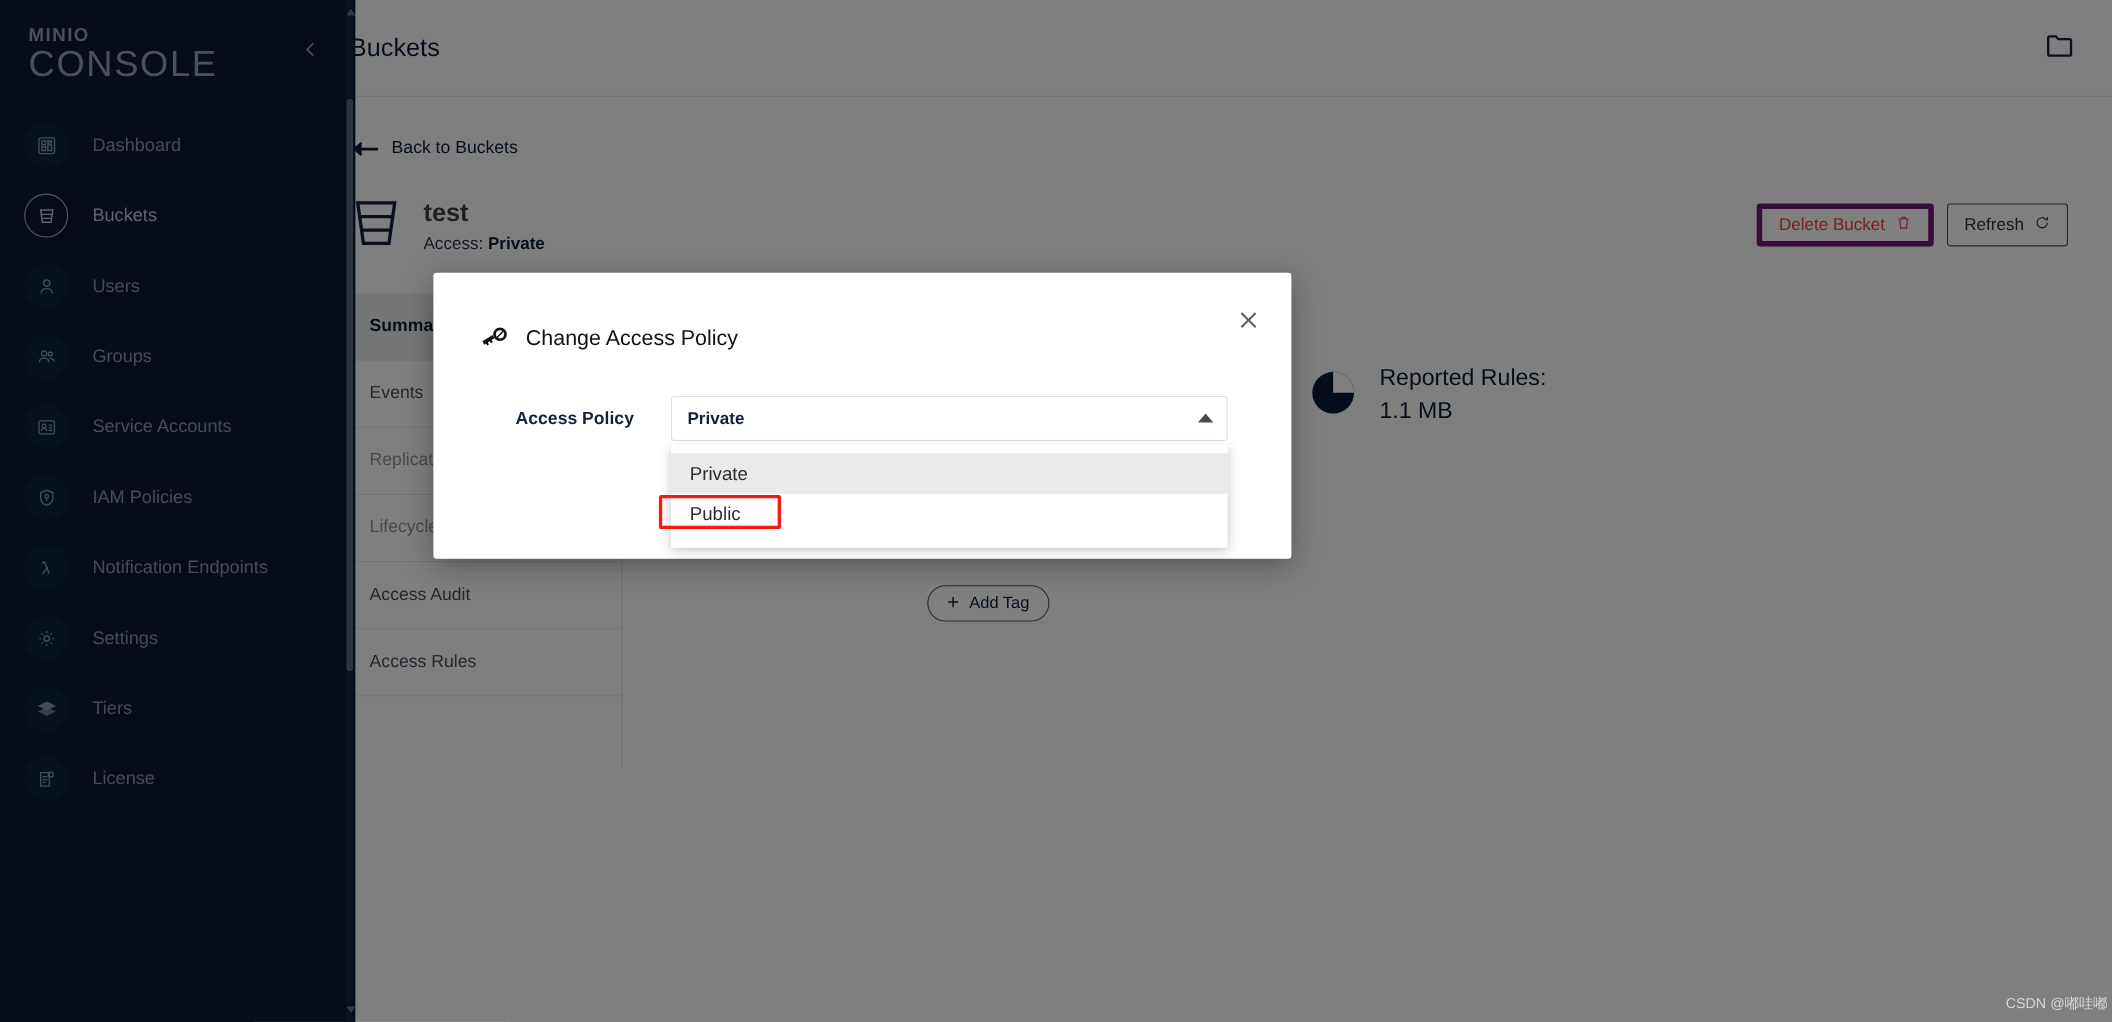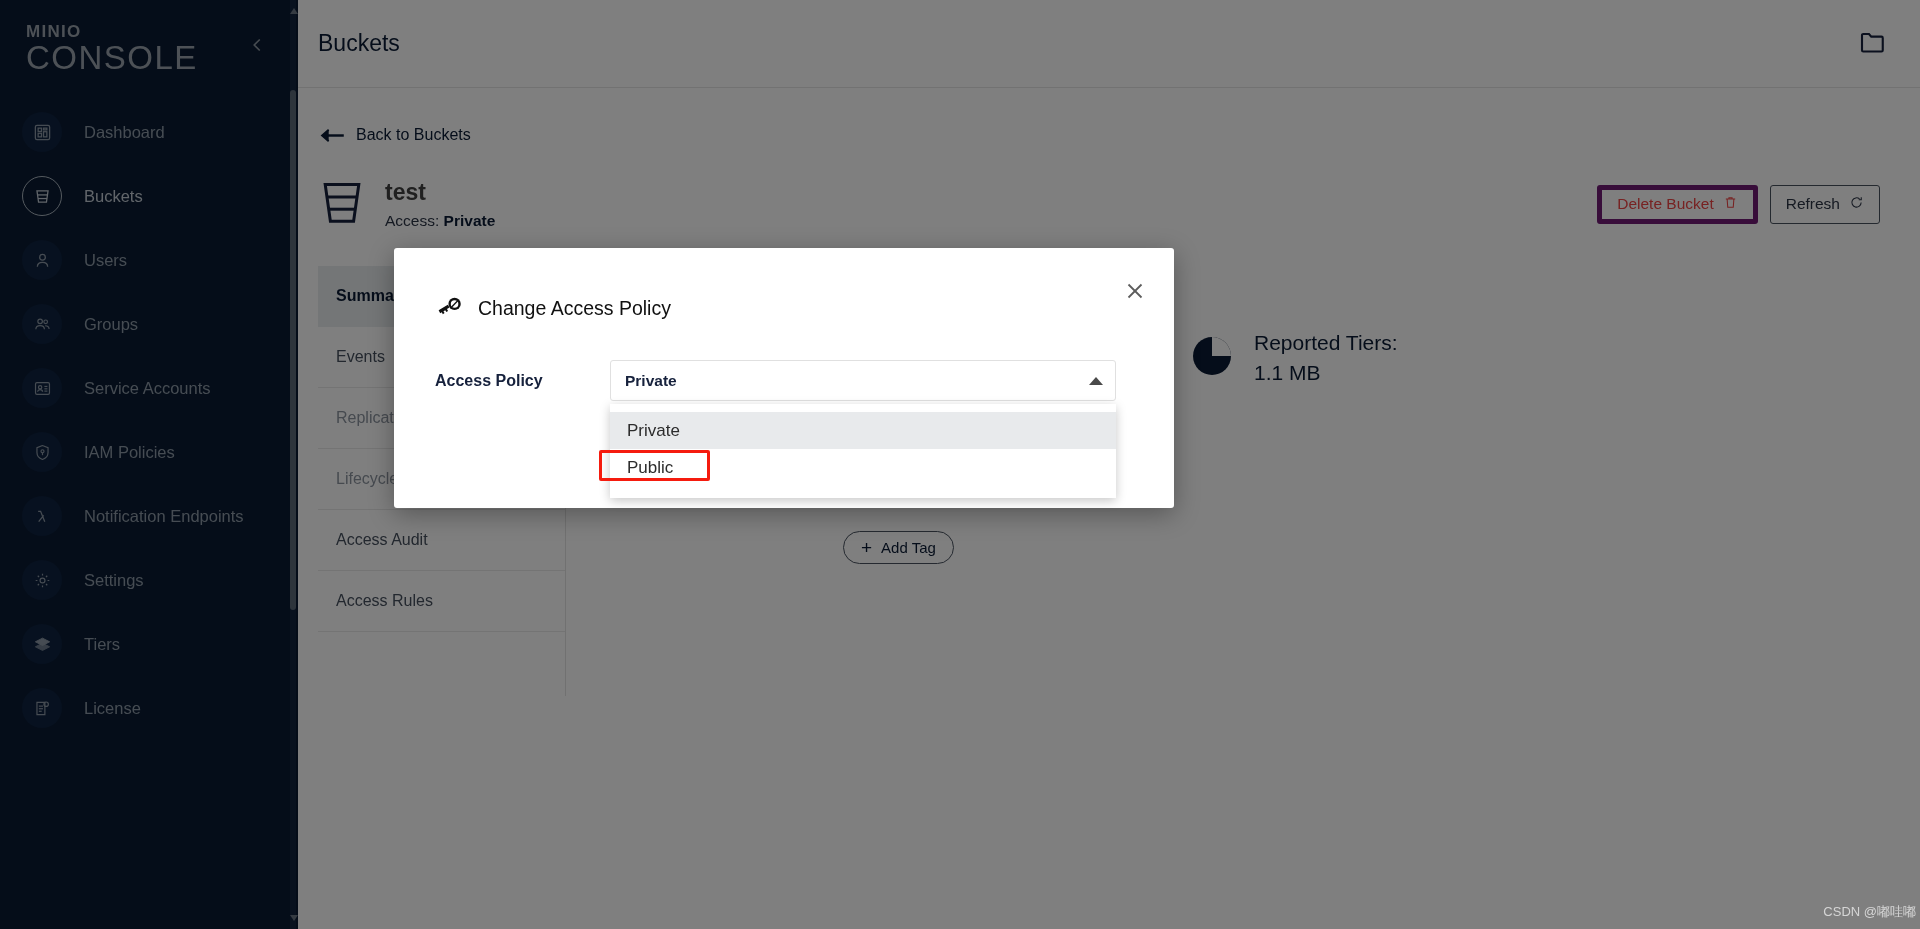--- a/index.html
+++ b/index.html
@@ -7,21 +7,21 @@
     width: 1920px; height: 929px;
     font-family: "Liberation Sans", sans-serif;
     overflow: hidden;
     background: #fff;
   }
   #root { position: relative; width: 1920px; height: 929px; }
 
   
   .sidebar {
     position: absolute; left: 0; top: 0;
-    width: 298px; height: 929px;
+    width: 323px; height: 929px;
     background: #0a1b33;
     overflow: hidden;
     z-index: 5;
   }
   .brand { padding: 22px 0 0 26px; position: relative; }
   .brand-mini {
     color: #9aa3ad; font-size: 17px; font-weight: bold;
     letter-spacing: 1.3px; line-height: 20px;
   }
   .brand-console {
@@ -162,20 +162,21 @@
     z-index: 50;
   }
 
   
   .modal {
     position: absolute; left: 394px; top: 248px;
     width: 780px; height: 260px;
     background: #fff; border-radius: 3px;
     z-index: 60;
     box-shadow: 0 6px 26px rgba(0,0,0,0.32);
+    text-align: center;
   }
   .modal-close {
     position: absolute; right: 26px; top: 30px;
     width: 26px; height: 26px; cursor: pointer; color: #5c5c5c;
   }
   .modal-title-row {
     display: flex; align-items: center;
     padding: 46px 0 0 41px;
   }
   .modal-key-icon { margin-right: 14px; display: flex; }
@@ -457,21 +458,21 @@
 
         <div class="tabpanel">
           <div class="usage-block">
             <span class="usage-pie">
               <svg width="42" height="42" viewBox="0 0 42 42">
                 <circle cx="21" cy="21" r="19" fill="#0b1b34"></circle>
                 <path d="M21 21 L21 2 A19 19 0 0 1 40 21 Z" fill="#ffffff"></path>
               </svg>
             </span>
             <div class="usage-text">
-              <div>Reported Tiers:</div>
+              <div>Reported Rules:</div>
               <div>1.1 MB</div>
             </div>
           </div>
 
           <div class="addtag">
             <span class="plus">+</span>
             <span>Add Tag</span>
           </div>
         </div>
       </div>

